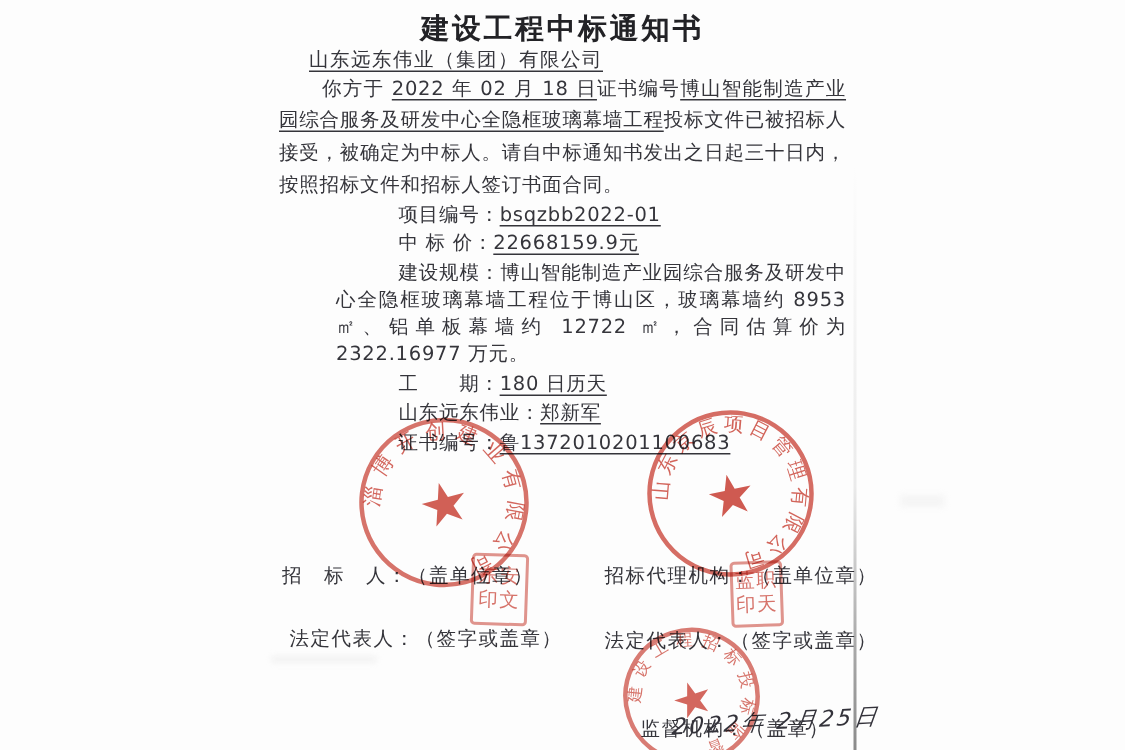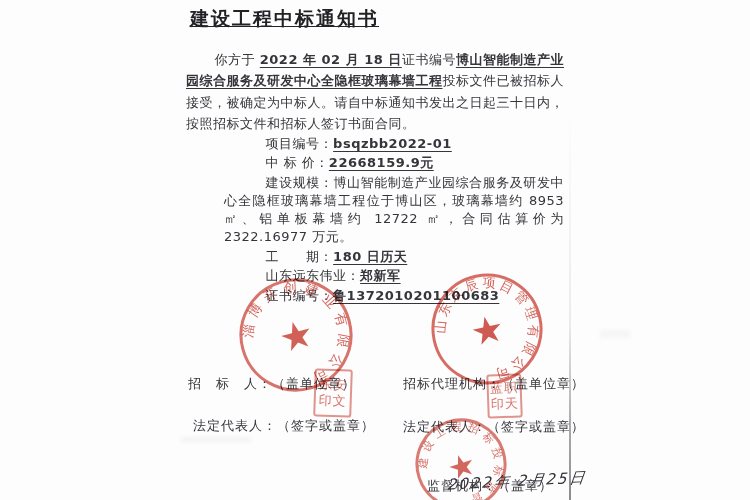--- a/index.html
+++ b/index.html
@@ -11,33 +11,33 @@
   }
   .page{position:absolute;inset:0;}
   
   .edge-right{position:absolute;left:569px;top:110px;width:2px;height:390px;
     background:linear-gradient(to bottom, rgba(180,180,180,0) 0%, rgba(180,180,180,.25) 55%, rgba(130,130,130,.65) 80%, rgba(110,110,110,.8) 100%);}
   .smudge{position:absolute;background:#ededed;filter:blur(2px);}
   .smudge.s1{left:181px;top:438px;width:70px;height:3px;}
   .smudge.s2{left:600px;top:330px;width:30px;height:8px;opacity:.5;}
 
   .title{
-    position:absolute;left:190px;top:6px;width:370px;text-align:left;
-    font-size:19px;font-weight:bold;letter-spacing:2px;color:#222226;text-decoration:underline;
+    position:absolute;left:190px;top:6px;width:370px;text-align:center;
+    font-size:19px;font-weight:bold;letter-spacing:2px;color:#222226;
   }
   .addressee{
     position:absolute;left:206px;top:31px;font-size:13px;letter-spacing:1px;
     text-decoration:underline;text-underline-offset:3px;
   }
   .para{
     position:absolute;left:186px;top:49px;width:378px;
     font-size:13px;line-height:21.3px;text-align:justify;text-indent:2.2em;
     letter-spacing:.5px;
   }
-  .u{text-decoration:underline;text-underline-offset:3px;font-weight:bold;}
+  .u{text-decoration:underline;text-underline-offset:3px;}
   .fields{
     position:absolute;left:186px;top:135px;width:378px;
     font-size:13px;line-height:18.2px;letter-spacing:.5px;text-align:justify;
   }
   .field{text-indent:3.2em;margin-bottom:1.2px;margin-left:38px;}
   .sig{position:absolute;font-size:13px;letter-spacing:1px;white-space:nowrap;margin-top:33px;}
   .sig-bidder{left:188px;top:342px;}
   .sig-agency{left:403px;top:342px;}
   .sig-legal-l{left:193px;top:384px;}
   .sig-legal-r{left:403px;top:385px;}
@@ -69,20 +69,21 @@
 <body>
 
 <div class="page">
 
   <div class="edge-right"></div>
   <div class="smudge s1"></div>
   <div class="smudge s2"></div>
 
   <div class="title">建设工程中标通知书</div>
 
+  <div class="addressee">山东远东伟业（集团）有限公司</div>
 
   <div class="para"><span>你方于 </span><span class="u">2022 年 02 月 18 日</span><span>证书编号</span><span class="u">博山智能制造产业园综合服务及研发中心全隐框玻璃幕墙工程</span><span>投标文件已被招标人接受，被确定为中标人。请自中标通知书发出之日起三十日内，按照招标文件和招标人签订书面合同。</span></div>
 
   <div class="fields">
     <div class="field"><span>项目编号：</span><span class="u">bsqzbb2022-01</span></div>
     <div class="field"><span>中 标 价：</span><span class="u">22668159.9元</span></div>
     <div class="field"><span>建设规模：</span><span>博山智能制造产业园综合服务及研发中心全隐框玻璃幕墙工程位于博山区，玻璃幕墙约 8953 ㎡、铝单板幕墙约 12722 ㎡，合同估算价为 2322.16977 万元。</span></div>
     <div class="field"><span>工　　期：</span><span class="u">180 日历天</span></div>
     <div class="field"><span>山东远东伟业：</span><span class="u">郑新军</span></div>
     <div class="field"><span>证书编号：</span><span class="u">鲁1372010201100683</span></div>

